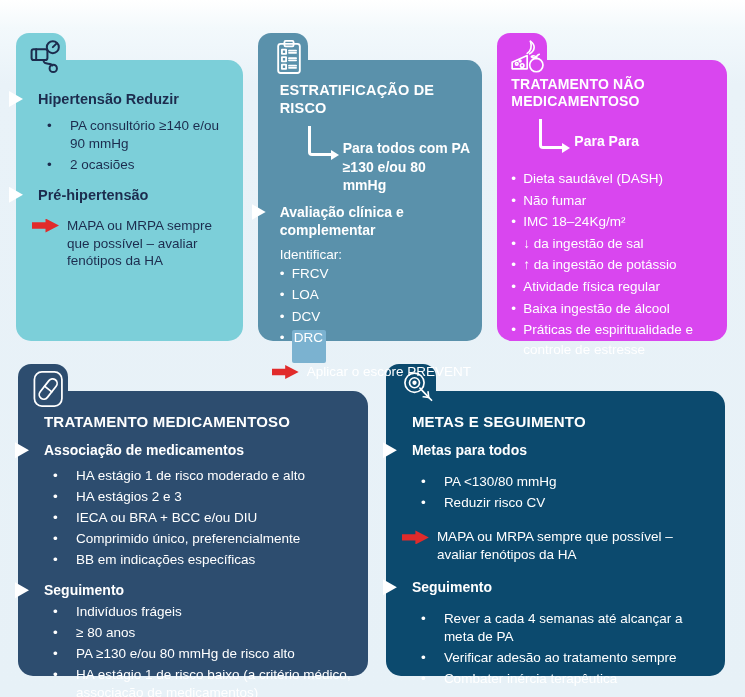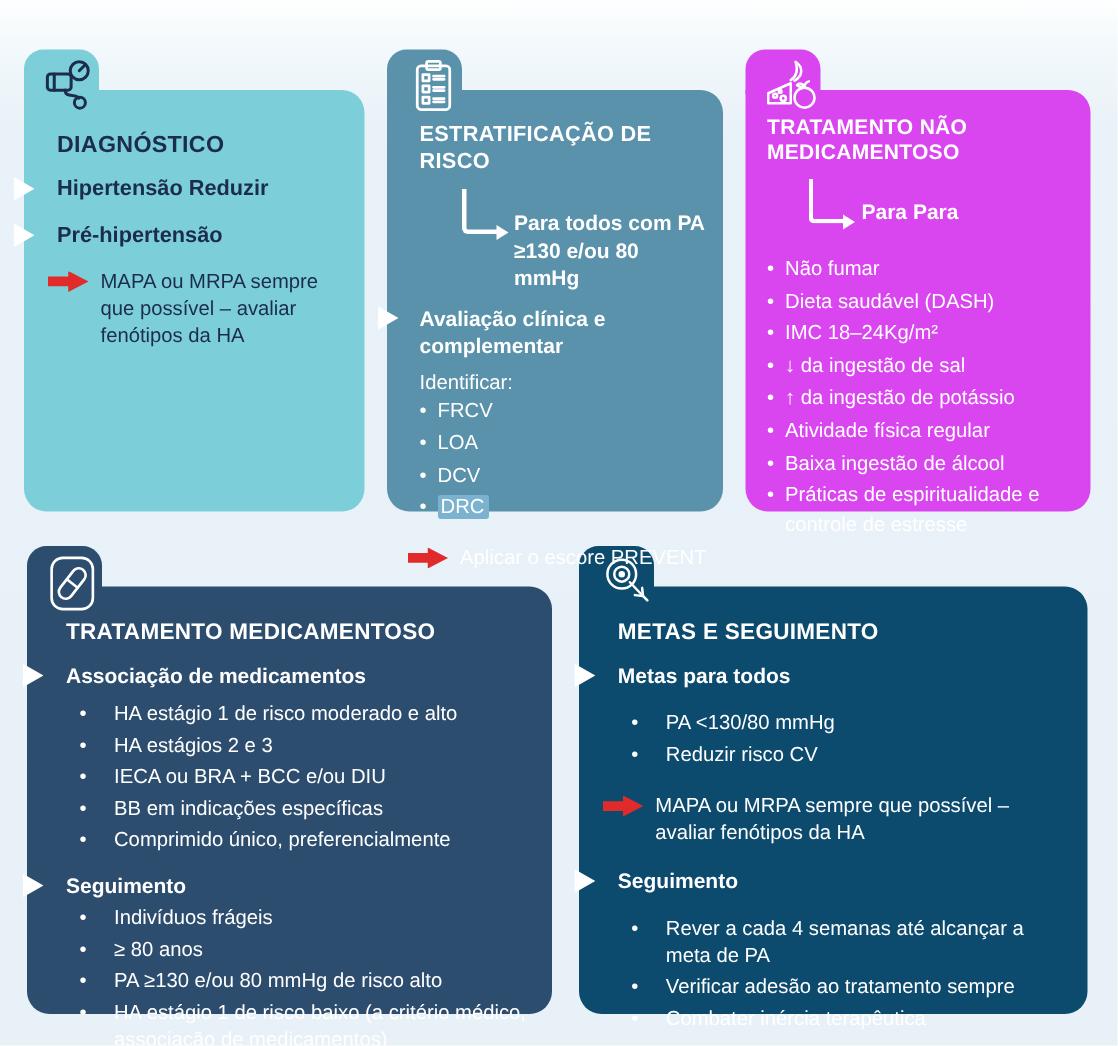--- a/index.html
+++ b/index.html
@@ -81,46 +81,49 @@
   .red-arrow{
     flex:none;width:27px;height:14px;margin:2px 8px 0 0;
     clip-path:polygon(0 27%,50% 27%,50% 0,100% 50%,50% 100%,50% 73%,0 73%);
   }
   .red-row .txt{font-size:13.5px;line-height:1.33;}
   .p1 .red-row{margin-left:-6px;}
   .p2 .red-row{margin:16px 0 0 -8px;}
   .p5 .red-row{margin:16px 0 14px -10px;}
 
   .idline{font-size:13.5px;margin:2px 0 2px 0;}
-  .hl{padding:0 3px 1px 2px;border-radius:2px;}
+  .hl{padding:0 3px 18px 2px;border-radius:2px;}
   .mt14{margin-top:14px;}
 </style>
 </head>
 <body>
 
 <div class="row row1">
 
   <section class="panel p1">
     <div class="tab"></div>
     <span class="icon">
       <svg viewBox="0 0 48 48" fill="none" stroke="#1c2c4e" stroke-width="2.4" stroke-linecap="round" stroke-linejoin="round">
         <circle cx="31" cy="11" r="7.2"></circle>
         <path d="M31 11 L35 7"></path>
         <rect x="5.5" y="13.5" width="19" height="13" rx="2.5"></rect>
         <path d="M11 13.5 V26.5"></path>
         <path d="M20 26.5 C19 33 29 29 30.5 33"></path>
         <circle cx="31.5" cy="36.5" r="4.4"></circle>
       </svg>
     </span>
     <div class="pbody">
-      <h2 class="ptitle">DIAGNÓSTICO</h2>
       <h3 class="sec">
         <span class="chev"></span>
         <span>Hipertensão Reduzir</span>
       </h3>
+      <ul class="wide">
+        <li>PA consultório ≥140 e/ou 90 mmHg</li>
+        <li>2 ocasiões</li>
+      </ul>
       <h3 class="sec" style="margin-top:12px;">
         <span class="chev"></span>
         <span>Pré-hipertensão</span>
       </h3>
       <div class="red-row">
         <span class="red-arrow" style="background:#e12b2b;"></span>
         <span class="txt">MAPA ou MRPA sempre que possível – avaliar fenótipos da HA</span>
       </div>
     </div>
   </section>
@@ -178,22 +181,22 @@
         <path d="M34 23 C31.5 20.5 29 21 28 22.5 C30 24 32.5 24 34 23 Z"></path>
       </svg>
     </span>
     <div class="pbody">
       <h2 class="ptitle">TRATAMENTO NÃO MEDICAMENTOSO</h2>
       <div class="arrow-row">
         <span class="larr"></span>
         <span class="txt">Para Para</span>
       </div>
       <ul class="compact" style="margin-top:4px;">
+        <li>Dieta saudável (DASH)</li>
         <li>Não fumar</li>
-        <li>Dieta saudável (DASH)</li>
         <li>IMC 18–24Kg/m²</li>
         <li>↓ da ingestão de sal</li>
         <li>↑ da ingestão de potássio</li>
         <li>Atividade física regular</li>
         <li>Baixa ingestão de álcool</li>
         <li>Práticas de espiritualidade e controle de estresse</li>
       </ul>
     </div>
   </section>
 </div>
@@ -214,22 +217,22 @@
     <div class="pbody">
       <h2 class="ptitle">TRATAMENTO MEDICAMENTOSO</h2>
       <h3 class="sec">
         <span class="chev"></span>
         <span>Associação de medicamentos</span>
       </h3>
       <ul class="wide">
         <li>HA estágio 1 de risco moderado e alto</li>
         <li>HA estágios 2 e 3</li>
         <li>IECA ou BRA + BCC e/ou DIU</li>
+        <li>Comprimido único, preferencialmente</li>
         <li>BB em indicações específicas</li>
-        <li>Comprimido único, preferencialmente</li>
       </ul>
       <h3 class="sec" style="margin-top:12px;margin-bottom:4px;">
         <span class="chev"></span>
         <span>Seguimento</span>
       </h3>
       <ul class="wide">
         <li>Indivíduos frágeis</li>
         <li>≥ 80 anos</li>
         <li>PA ≥130 e/ou 80 mmHg de risco alto</li>
         <li>HA estágio 1 de risco baixo (a critério médico, associação de medicamentos)</li>

